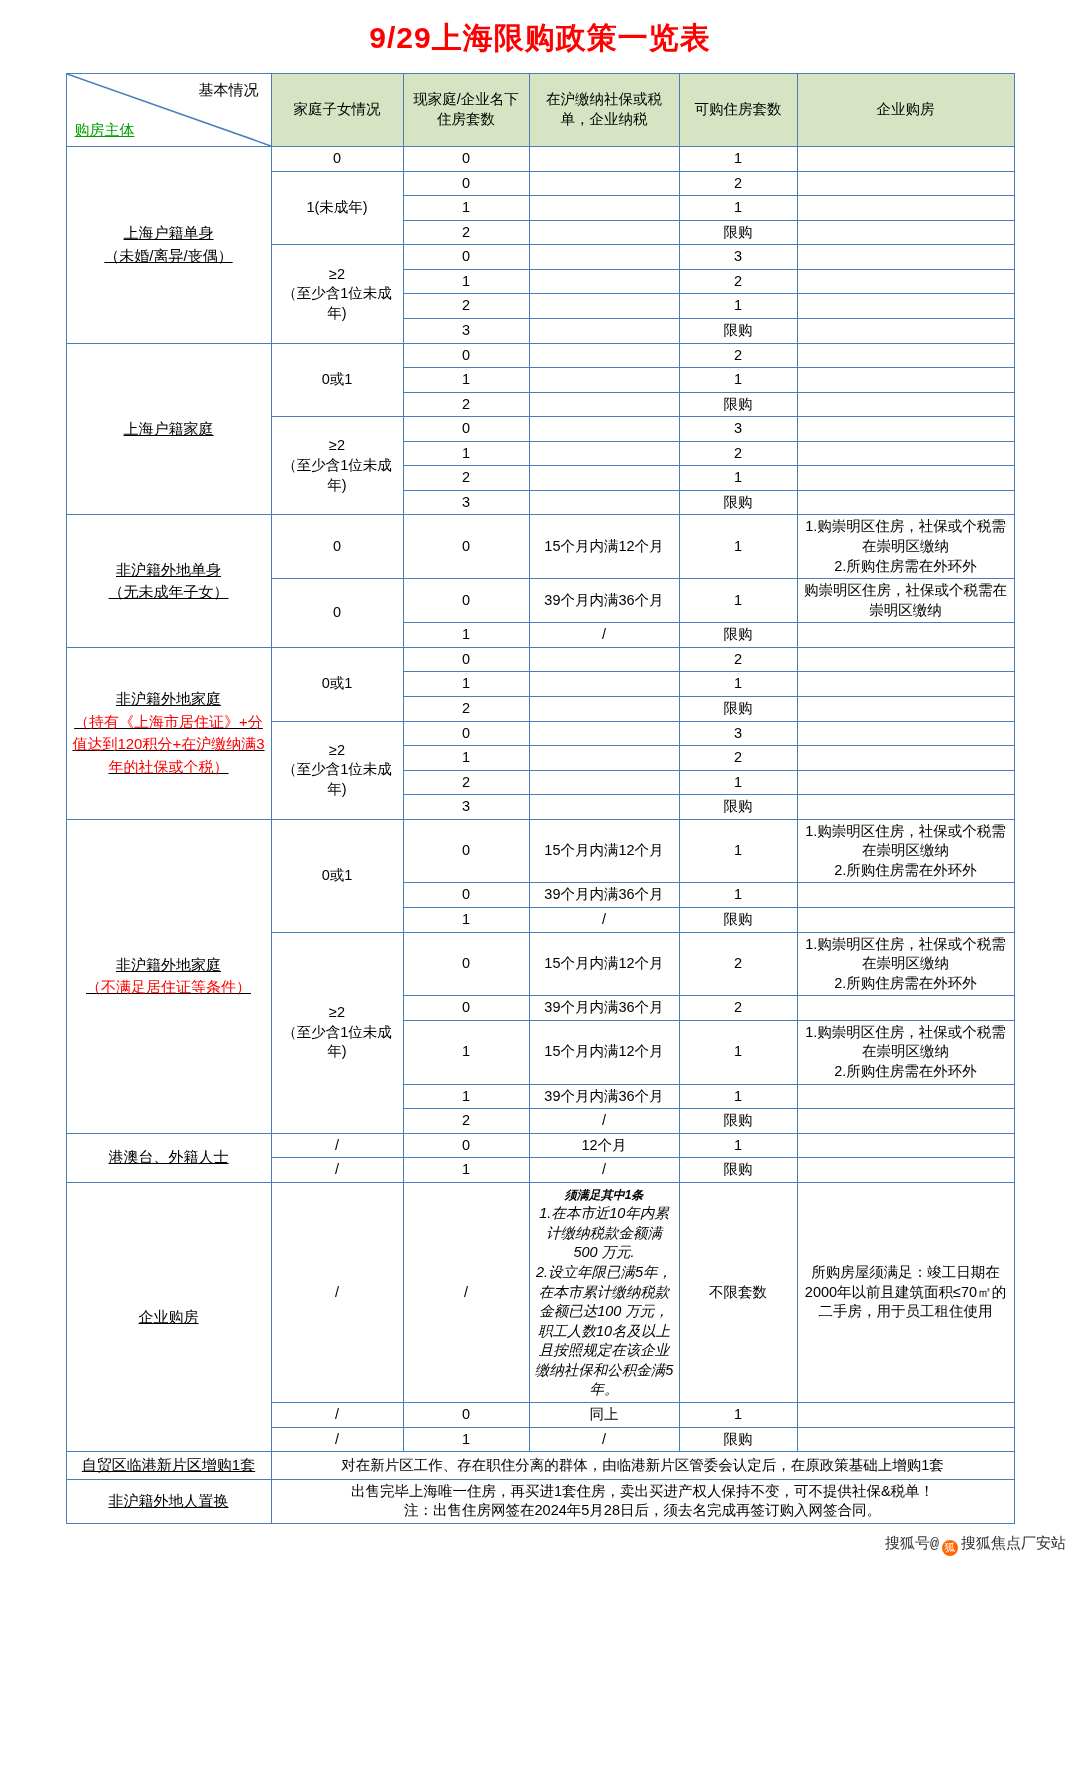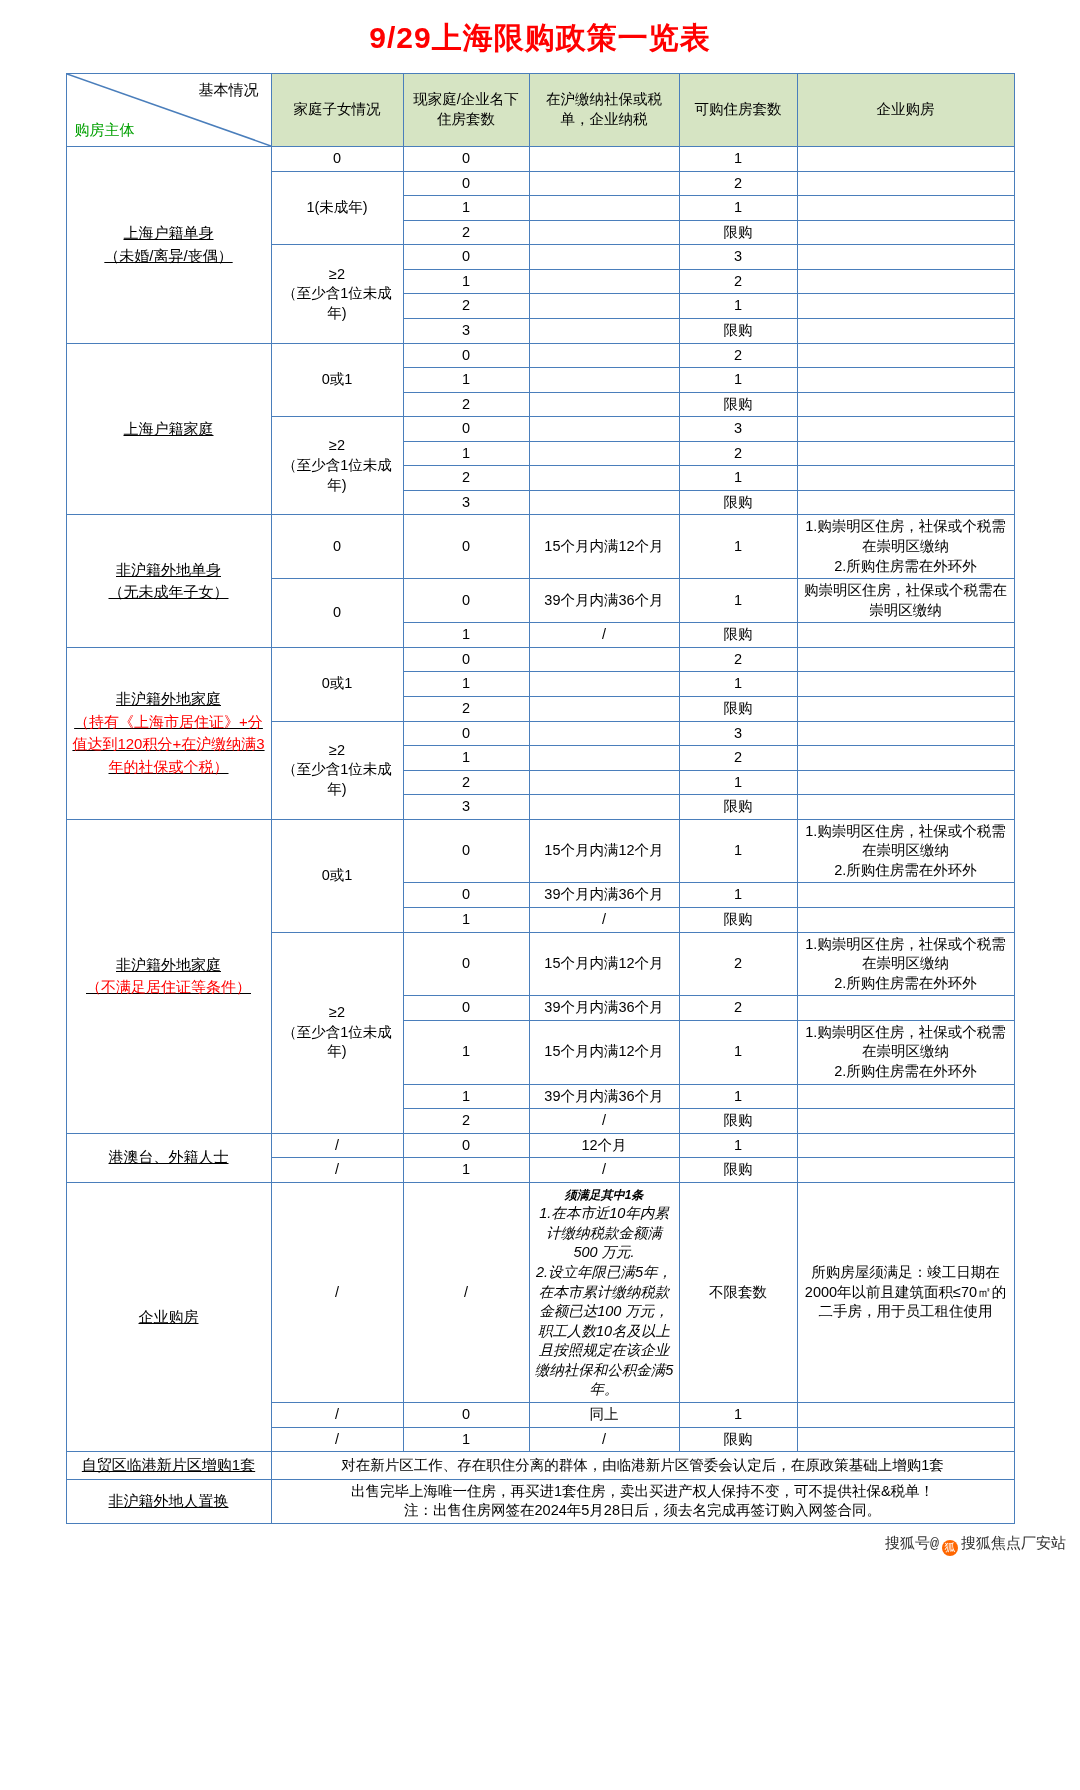--- a/index.html
+++ b/index.html
@@ -46,21 +46,21 @@
     padding:0 !important;
     height:68px;
   }
   .hdr-corner .diag{
     position:absolute;left:0;top:0;width:100%;height:100%;
   }
   .hdr-corner .t1{
     position:absolute;right:12px;top:6px;font-size:15px;color:#000;
   }
   .hdr-corner .t2{
-    position:absolute;left:8px;bottom:6px;font-size:15px;color:#00a000;
+    position:absolute;left:8px;bottom:6px;font-size:15px;color:#00a000;text-decoration:underline;
   }
   .rowlabel{font-size:15px;line-height:1.5;text-decoration:underline;}
   .rowlabel .red{color:#ff0000;}
   .notes{
     text-align:left;
     padding:5px 8px;
     font-size:13.5px;
     line-height:1.5;
   }
   .tiny{

